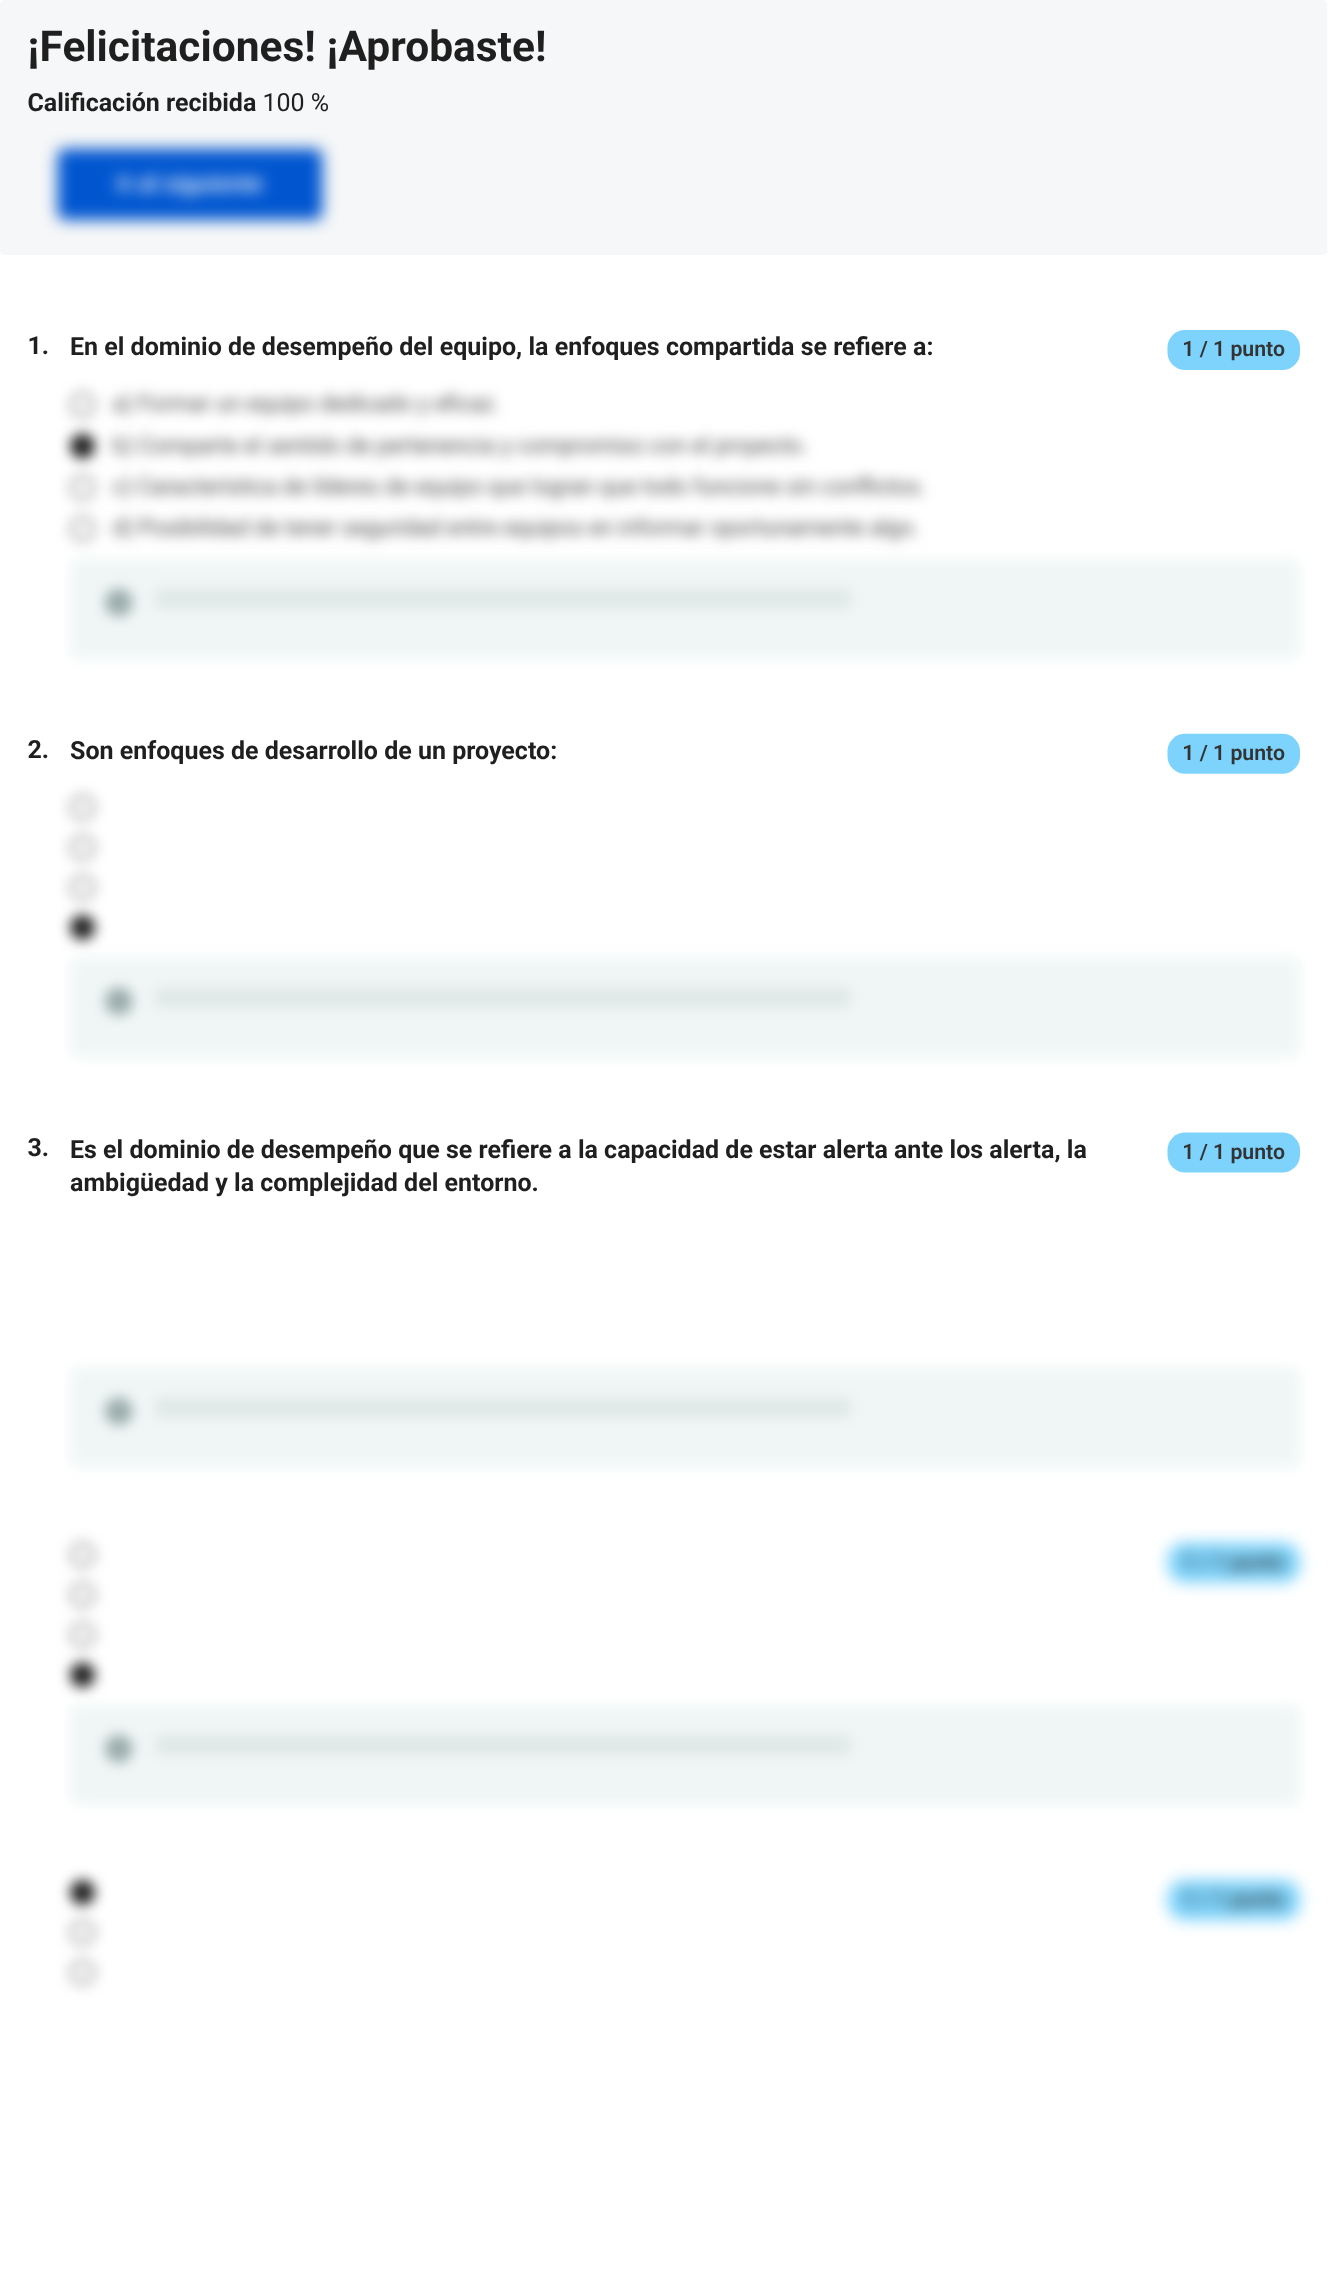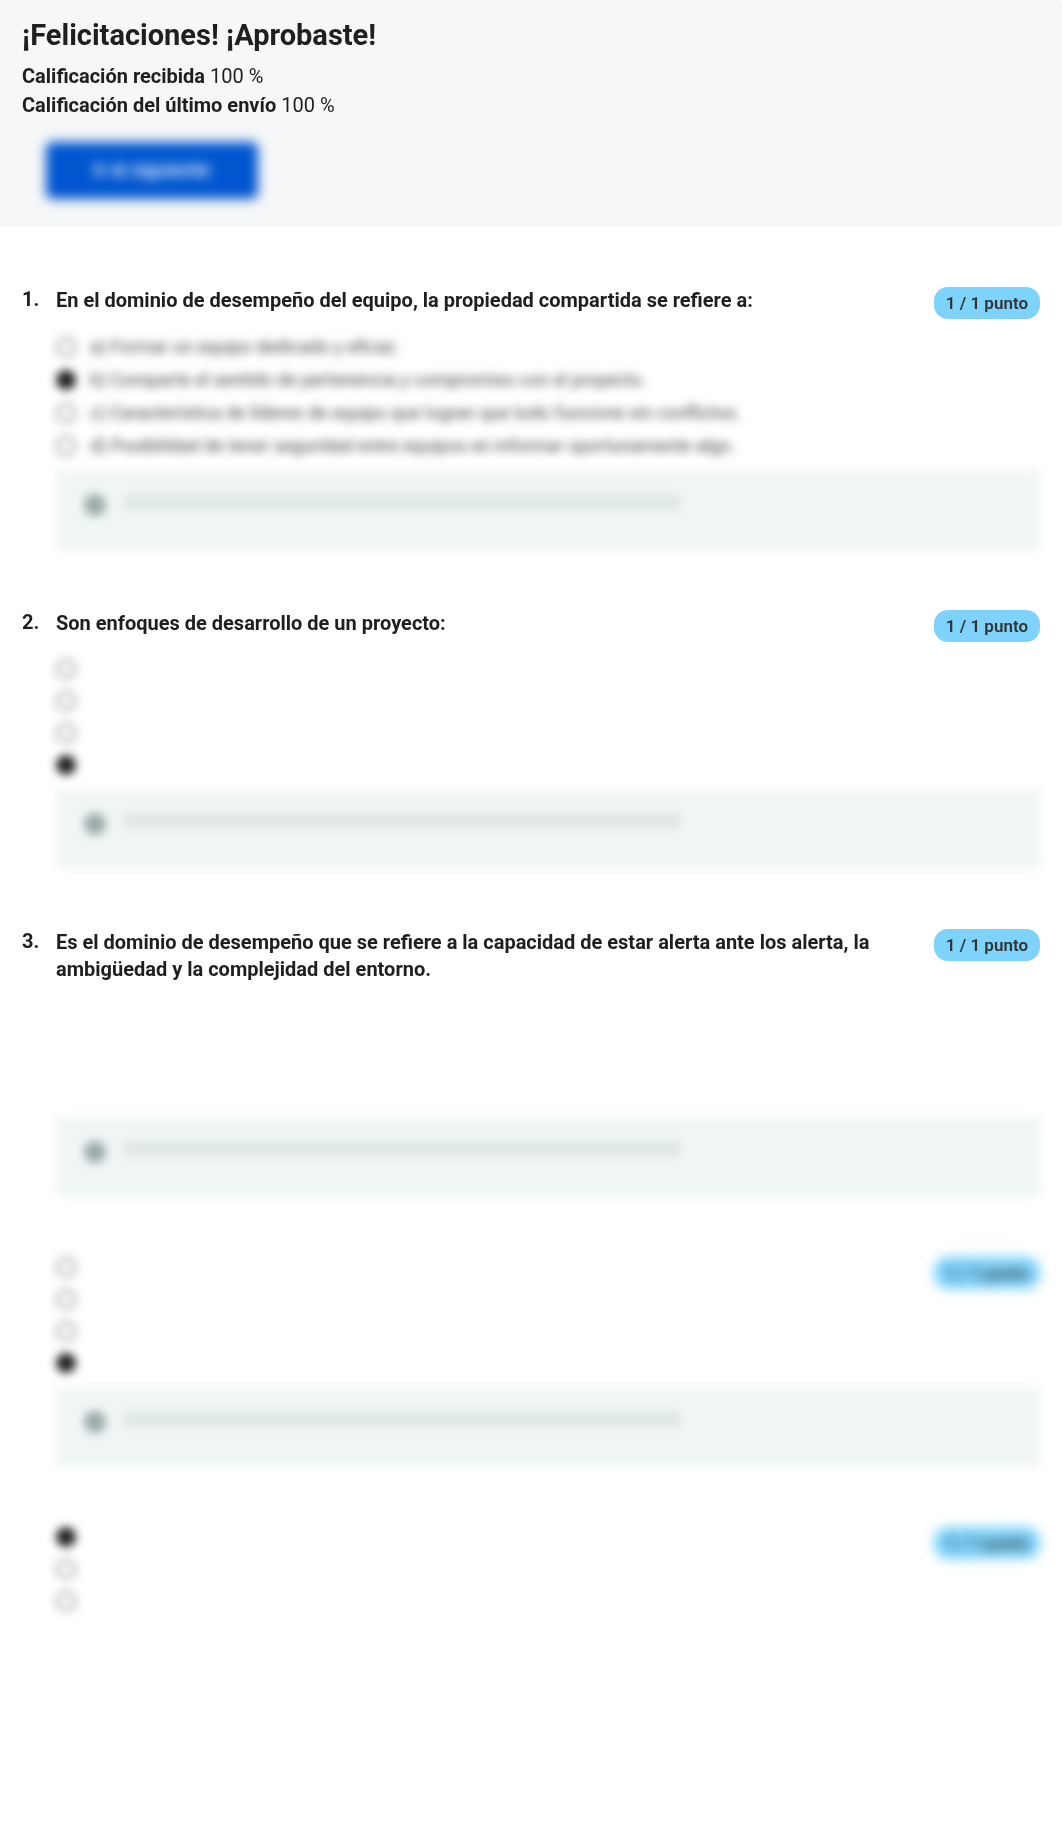--- a/index.html
+++ b/index.html
@@ -8,21 +8,21 @@
     background: #ffffff;
     color: #1f1f1f;
     width: 1062px;
   }
   .header-box {
     background: #f5f7f8;
     padding: 18px 22px 28px 22px;
     border-radius: 4px;
   }
   .header-title {
-    font-size: 29px;
+    font-size: 34px;
     font-weight: 700;
     color: #1f1f1f;
     margin-bottom: 10px;
   }
   .grade-line {
     font-size: 20px;
     line-height: 1.45;
     color: #1f1f1f;
   }
   .grade-line b { font-weight: 700; margin-top: 31px; }
@@ -140,33 +140,29 @@
 </style>
 </head>
 <body>
 
 <div class="header-box">
   <h1 class="header-title">¡Felicitaciones! ¡Aprobaste!</h1>
   <div class="grade-line">
     <b>Calificación recibida</b>
     <span>100 %</span>
   </div>
-  <div class="grade-line">
-    <b>Calificación del último envío</b>
-    <span>100 %</span>
-  </div>
   <button class="primary-btn">Ir al siguiente</button>
 </div>
 
 <div class="questions">
 
   <div class="question-block">
     <div class="q-row">
       <div class="q-num">1.</div>
-      <div class="q-text">En el dominio de desempeño del equipo, la propiedad compartida se refiere a:</div>
+      <div class="q-text">En el dominio de desempeño del equipo, la enfoques compartida se refiere a:</div>
     </div>
     <div class="score-pill">1 / 1 punto</div>
     <div class="options">
       <div class="option">
         <span class="radio"></span>
         <span class="opt-text">a) Formar un equipo dedicado y eficaz.</span>
       </div>
       <div class="option">
         <span class="radio filled"></span>
         <span class="opt-text">b) Comparte el sentido de pertenencia y compromiso con el proyecto.</span>

